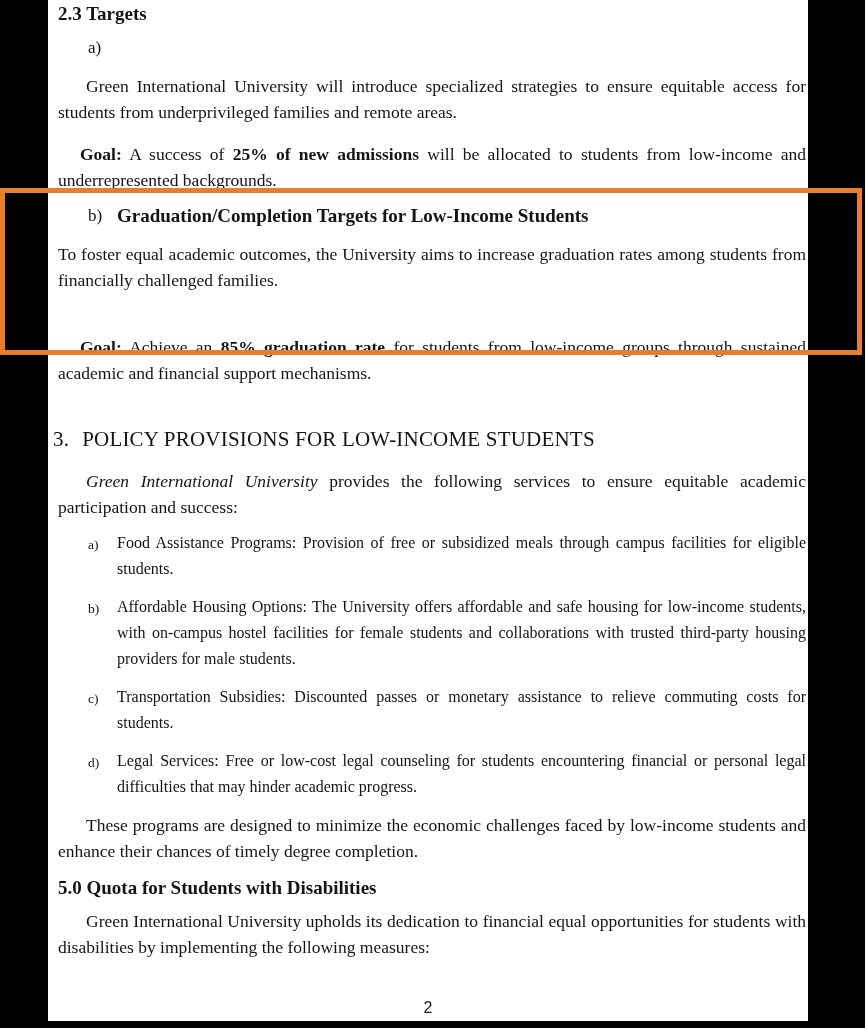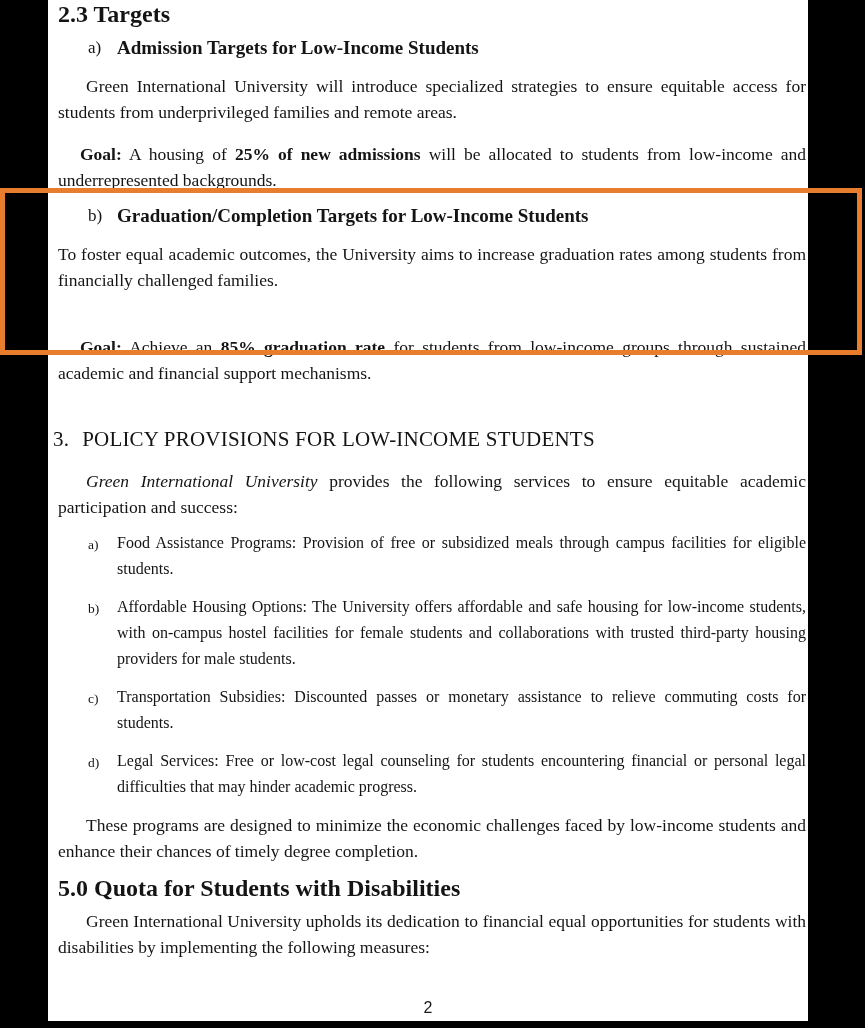--- a/index.html
+++ b/index.html
@@ -8,21 +8,21 @@
     background:#000000; overflow:hidden;
     font-family:"Liberation Serif", serif; color:#141414;
   }
   .page {
     position:absolute; left:48px; top:0; width:760px; height:1021px;
     background:#ffffff; box-sizing:border-box;
     padding:2px 2px 0 10px;
   }
   
   .h-sub {
-    font-size:24px; line-height:24px; font-weight:bold;
+    font-size:19px; line-height:24px; font-weight:bold;
     margin:0 0 9px 0;
   }
   .h-sub.tight { margin-bottom:8px; }
   .h-main {
     font-size:21px; line-height:26px; font-weight:normal;
     margin:40px 0 16px -5px; letter-spacing:0.2px;
   }
   .h-main .num { margin-right:13px; }
   
   .lettered { display:flex; line-height:26px; margin:0 0 12px 0; padding-left:30px; }
@@ -57,26 +57,25 @@
 </head>
 <body>
 
 <div class="canvas">
   <div class="page">
 
     <div class="h-sub">2.3 Targets</div>
 
     <div class="lettered">
       <span class="marker">a)</span>
-      <span class="title">Admission Targets for Low-Income Students</span>
     </div>
 
     <p class="body indent mb16">Green International University will introduce specialized strategies to ensure equitable access for students from underprivileged families and remote areas.</p>
 
-    <p class="body goal mb10"><b>Goal:</b><span> A housing of </span><b>25% of new admissions</b><span> will be allocated to students from low-income and underrepresented backgrounds.</span></p>
+    <p class="body goal mb10"><b>Goal:</b><span> A success of </span><b>25% of new admissions</b><span> will be allocated to students from low-income and underrepresented backgrounds.</span></p>
 
     <div class="lettered">
       <span class="marker">b)</span>
       <span class="title">Graduation/Completion Targets for Low-Income Students</span>
     </div>
 
     <p class="body mb10">To foster equal academic outcomes, the University aims to increase graduation rates among students from financially challenged families.</p>
 
     <p class="body goal mb0"><b>Goal:</b><span> Achieve an </span><b>85% graduation rate</b><span> for students from low-income groups through sustained academic and financial support mechanisms.</span></p>
 

